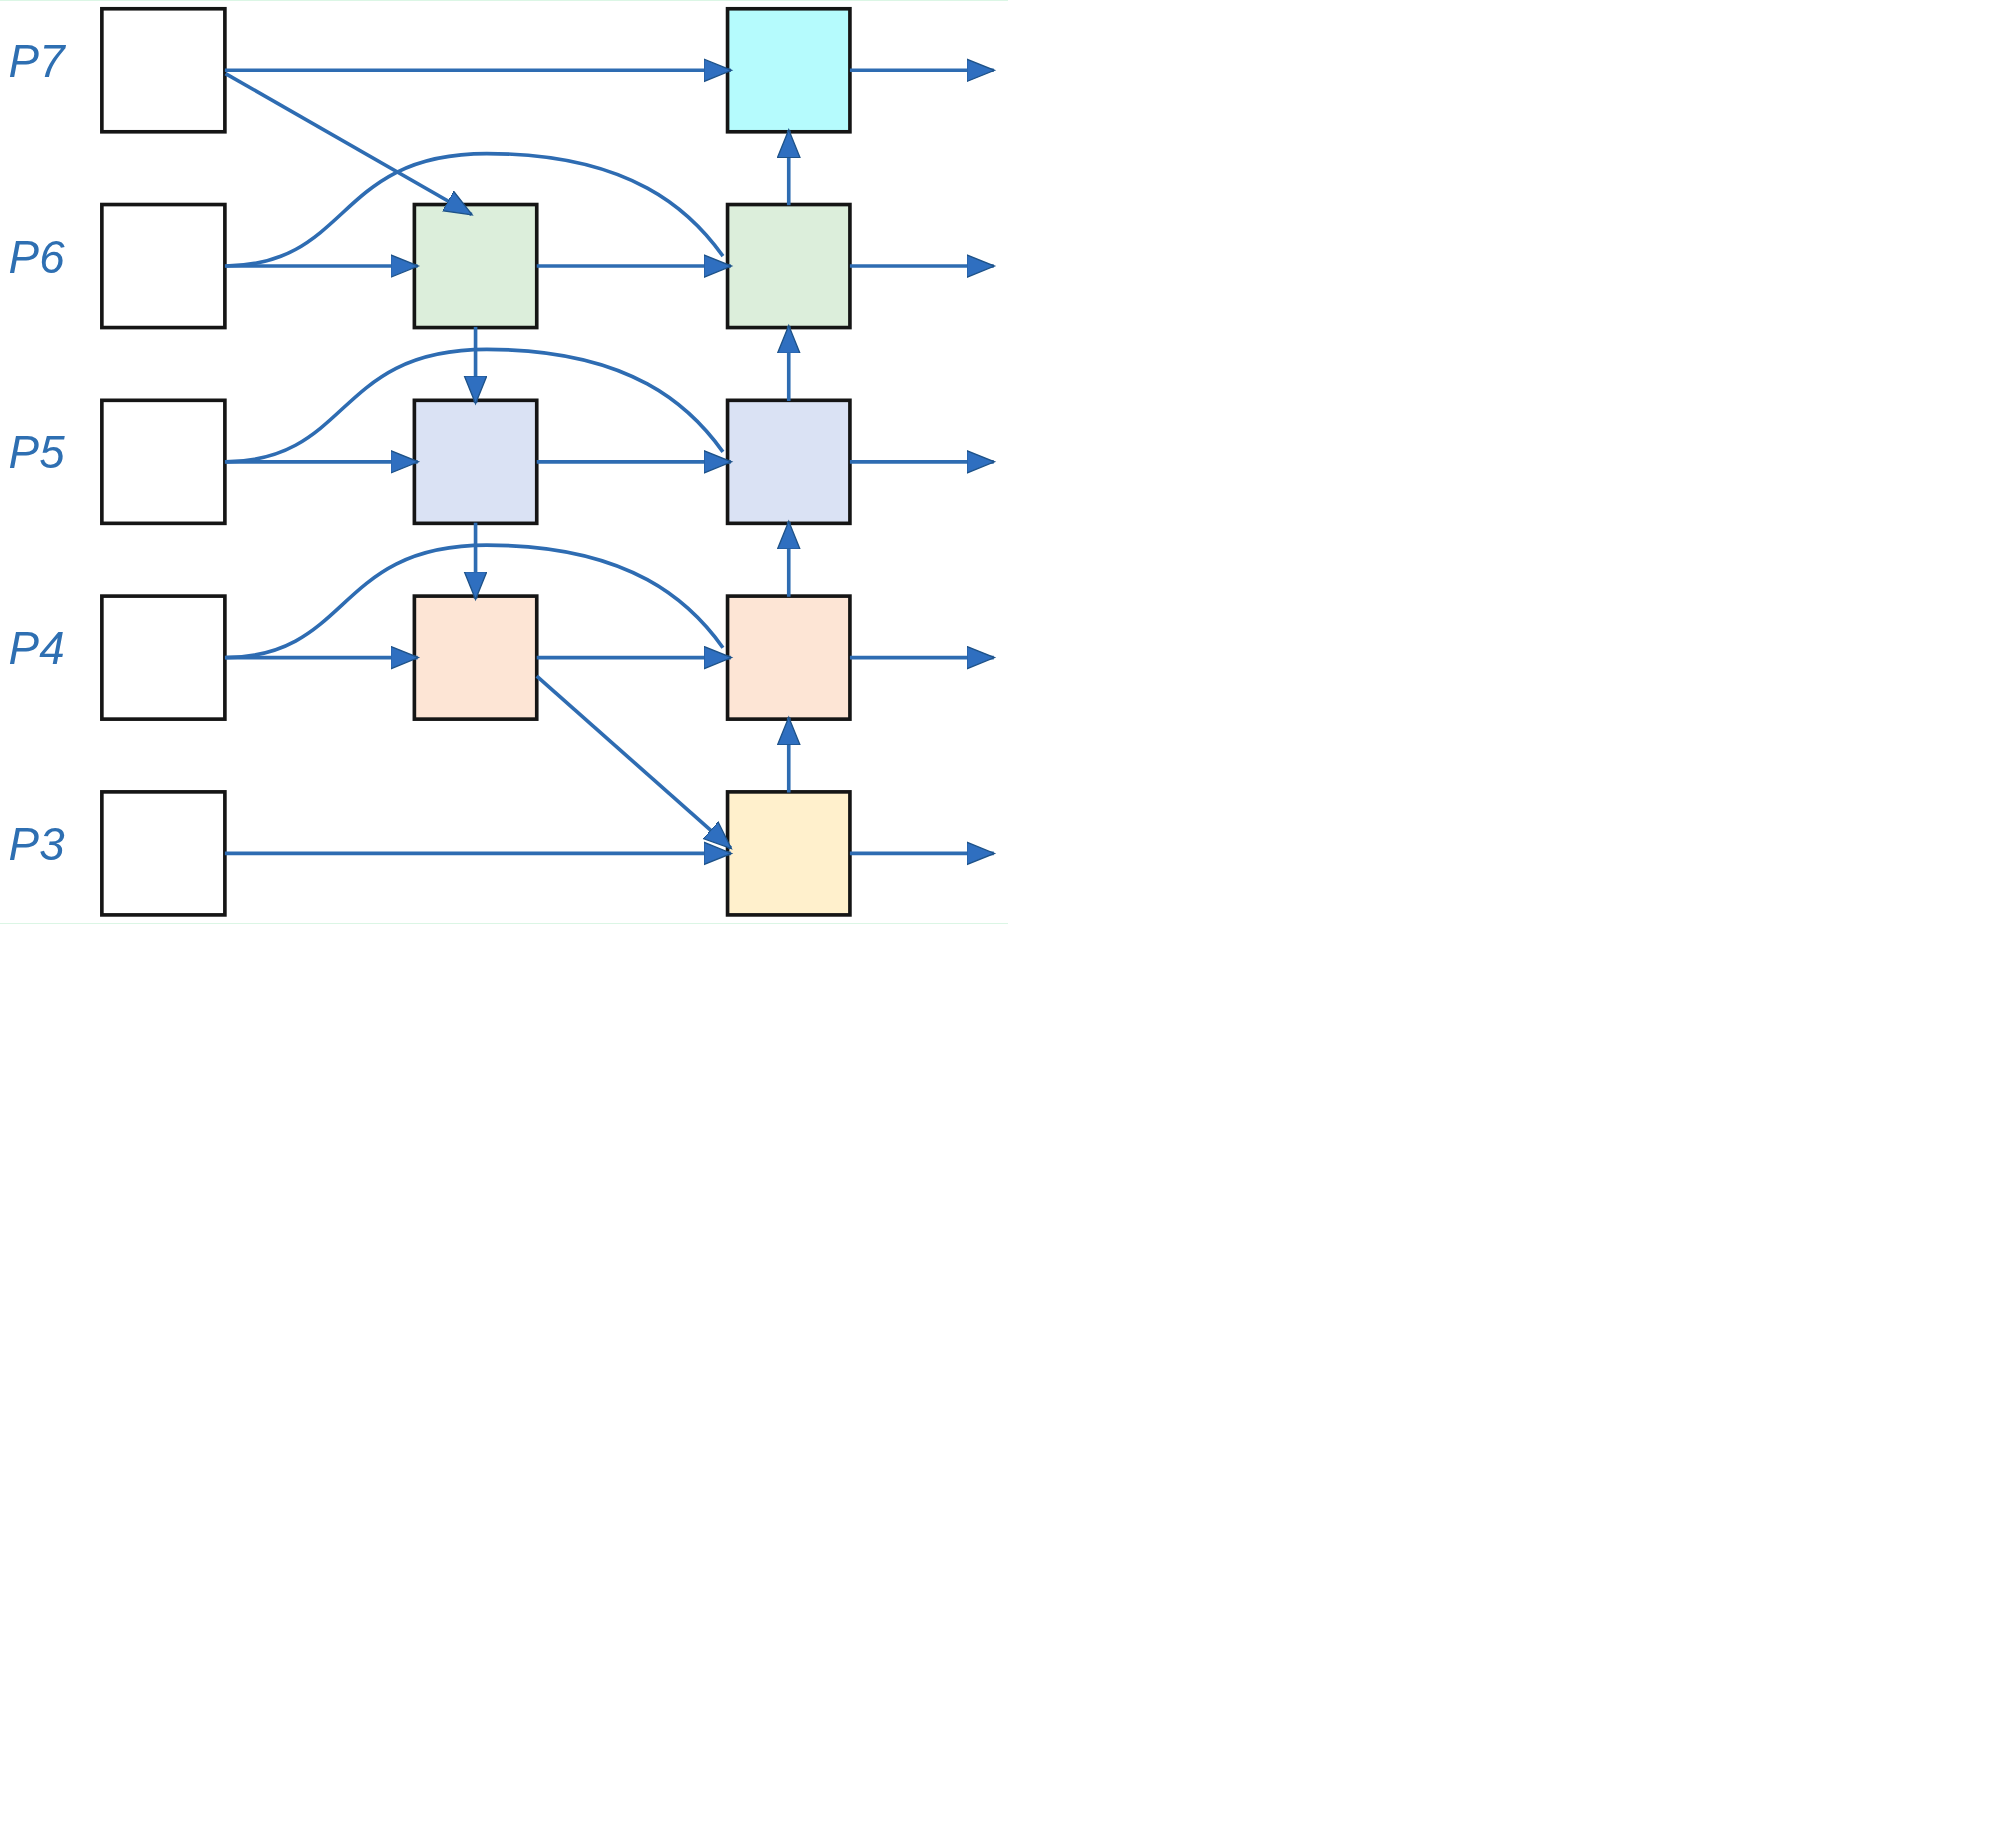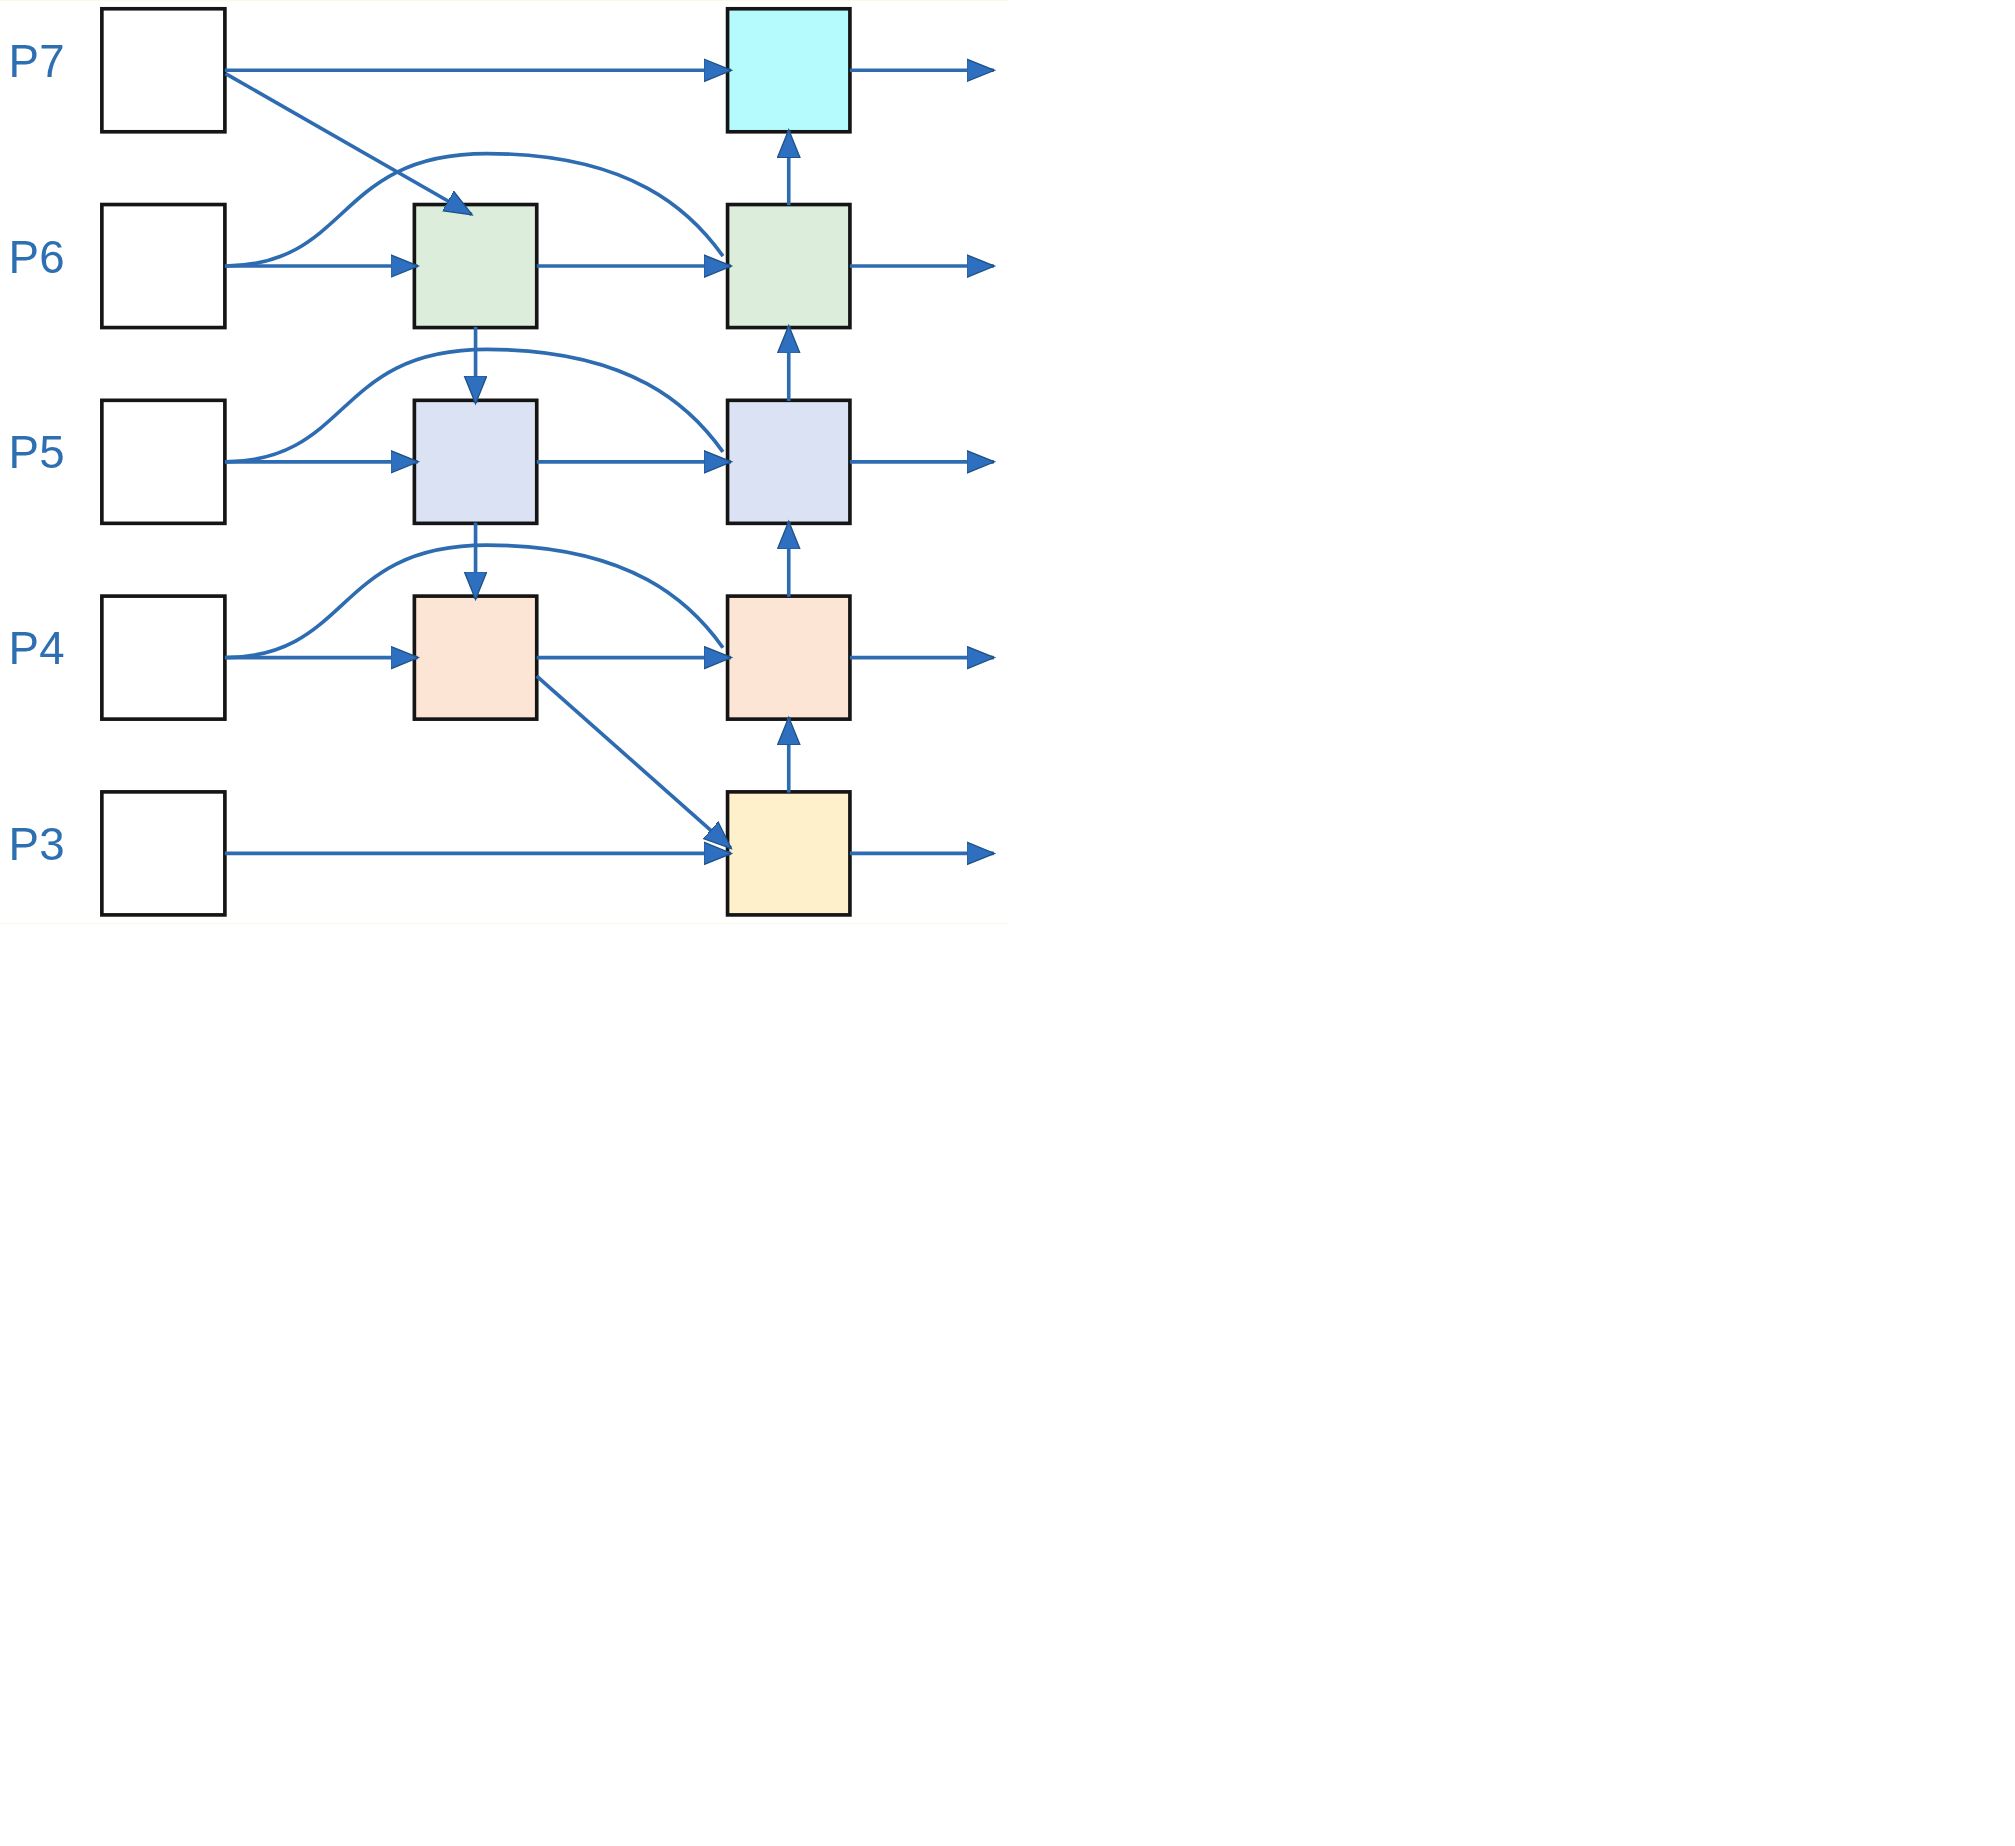--- a/index.html
+++ b/index.html
@@ -1,22 +1,23 @@
 <!DOCTYPE html>
 <html style="font-size:10.6px"><head>
 <meta charset="utf-8">
 <style>
   html, body { margin: 0; padding: 0; background: #ffffff; }
   .stage {
     width: 1008px;
     height: 924px;
     position: relative;
-    background: #bef264;
+    background: #22c55e;
     font-family: "Liberation Sans", sans-serif;
     overflow: hidden;
+    font-style: italic;
   }
   .stage svg { display: block; width: 100%; height: 100%; }
   .row-label {
     font-family: "Liberation Sans", sans-serif;
     letter-spacing: 1px;
   }
 </style>
 </head>
 <body>
 

